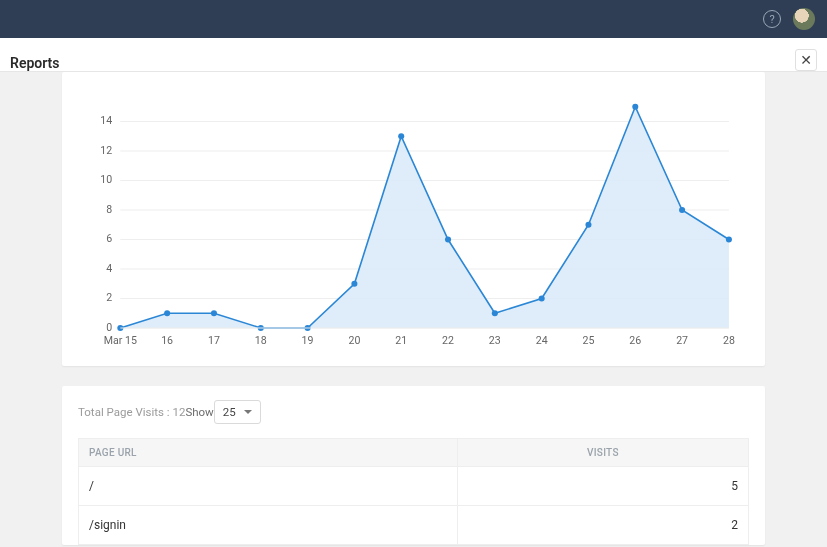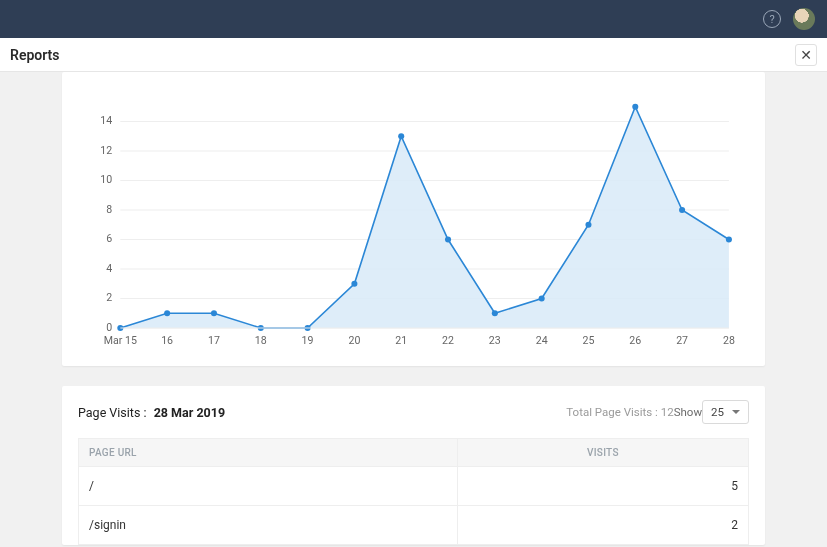--- a/index.html
+++ b/index.html
@@ -33,21 +33,21 @@
     width: 22px; height: 22px;
     border-radius: 50%;
     background: radial-gradient(circle at 40% 35%, #e8d4b8 0 35%, #6a7a5a 36% 100%);
     cursor: pointer;
   }
   .panel-header {
     height: 34px;
     background: #fff;
     border-bottom: 1px solid #e6e6e6;
     display: flex;
-    align-items: center;
+    align-items: flex-end;
     justify-content: space-between;
     padding: 0 10px;
   }
   .panel-header h1 {
     font-size: 14px;
     font-weight: 600;
     color: #2a2a2a;
   }
   .close-btn {
     width: 22px; height: 22px;
@@ -205,24 +205,20 @@
             <circle cx="585.6923076923077" cy="126" r="3" class="series-dot"></circle>
             <circle cx="632" cy="155.5" r="3" class="series-dot"></circle>
           </g>
         <line id="xaxisline" x1="30" x2="632" class="gridline" stroke="#ddd" y1="244" y2="244"></line>
       </svg>
     </div>
   </div>
 
   <div class="card table-card">
     <div class="pv-header">
-      <div class="pv-left">
-        <span>Page Visits :</span>
-        <span class="date">28 Mar 2019</span>
-      </div>
       <div class="pv-right">
         <span>
           <span>Total Page Visits :</span>
           <span>12</span>
         </span>
         <span class="show-label">Show</span>
         <div class="select">
           <span>25</span>
           <span class="chev"></span>
         </div>

